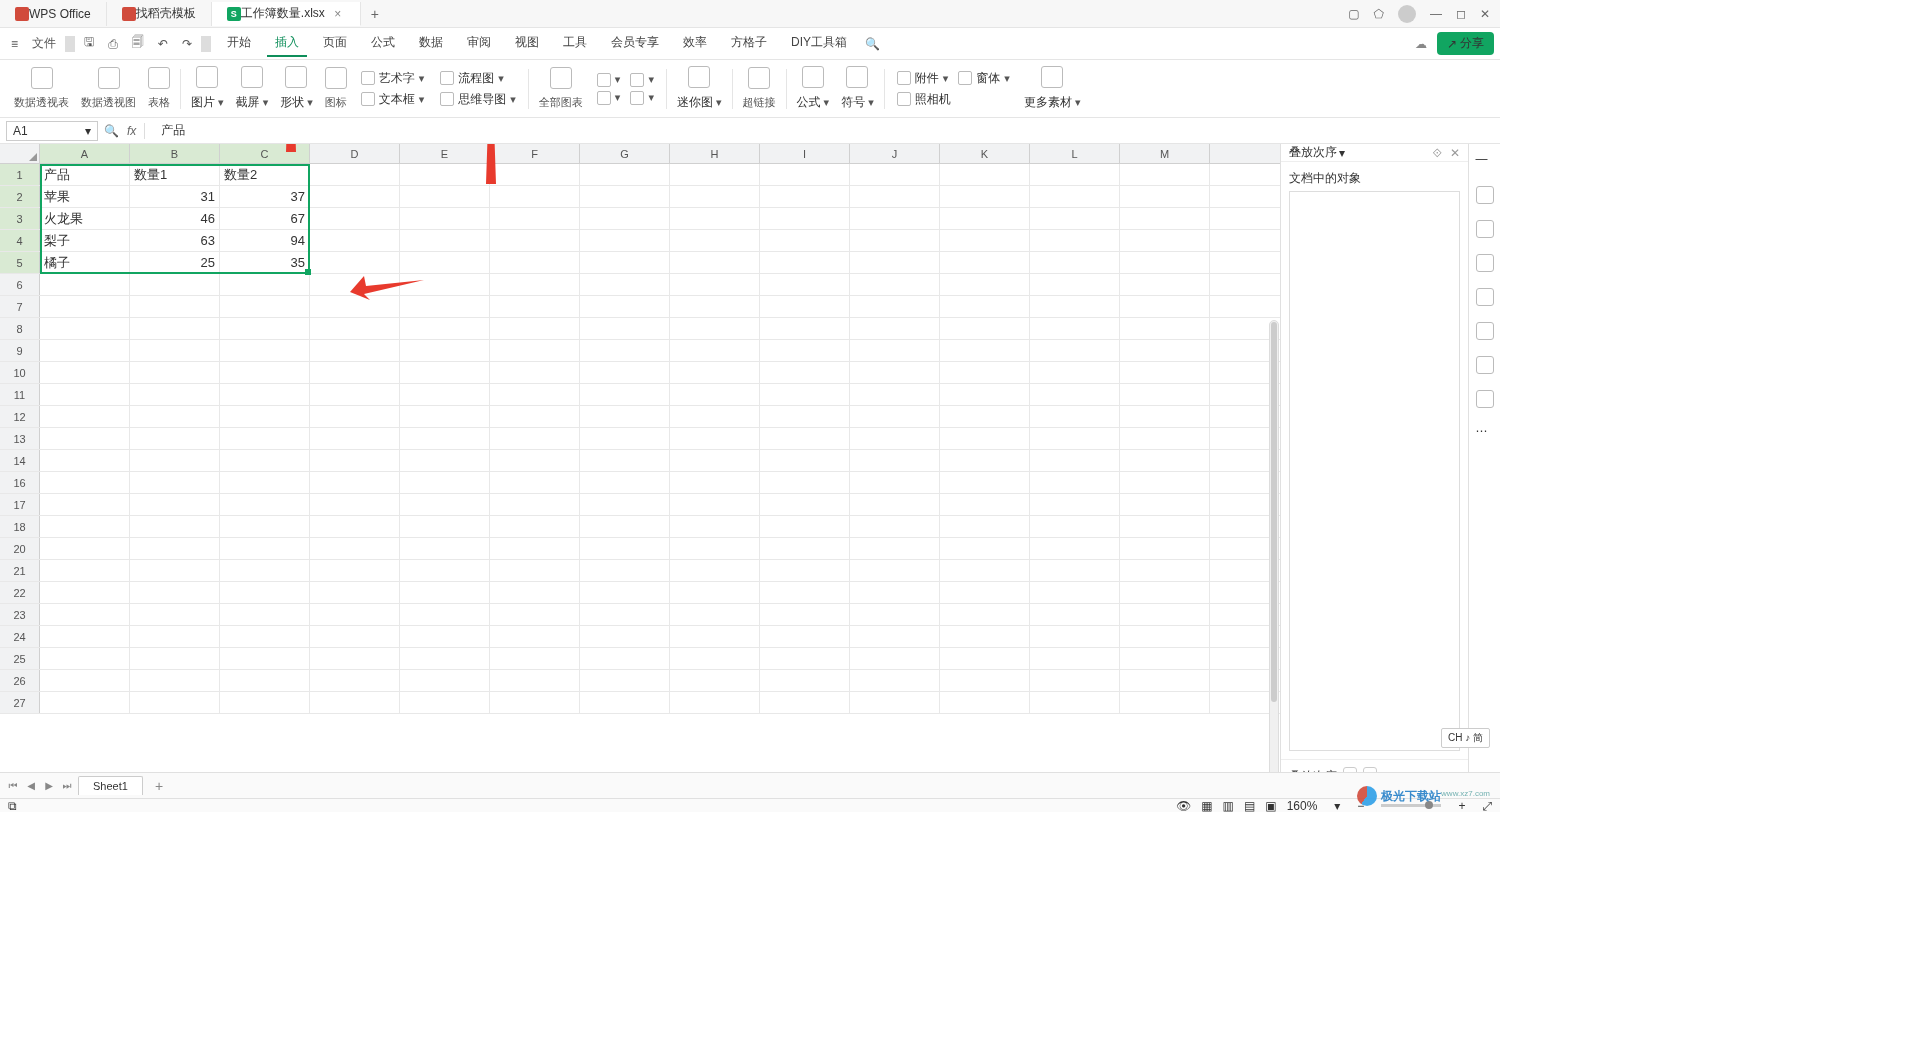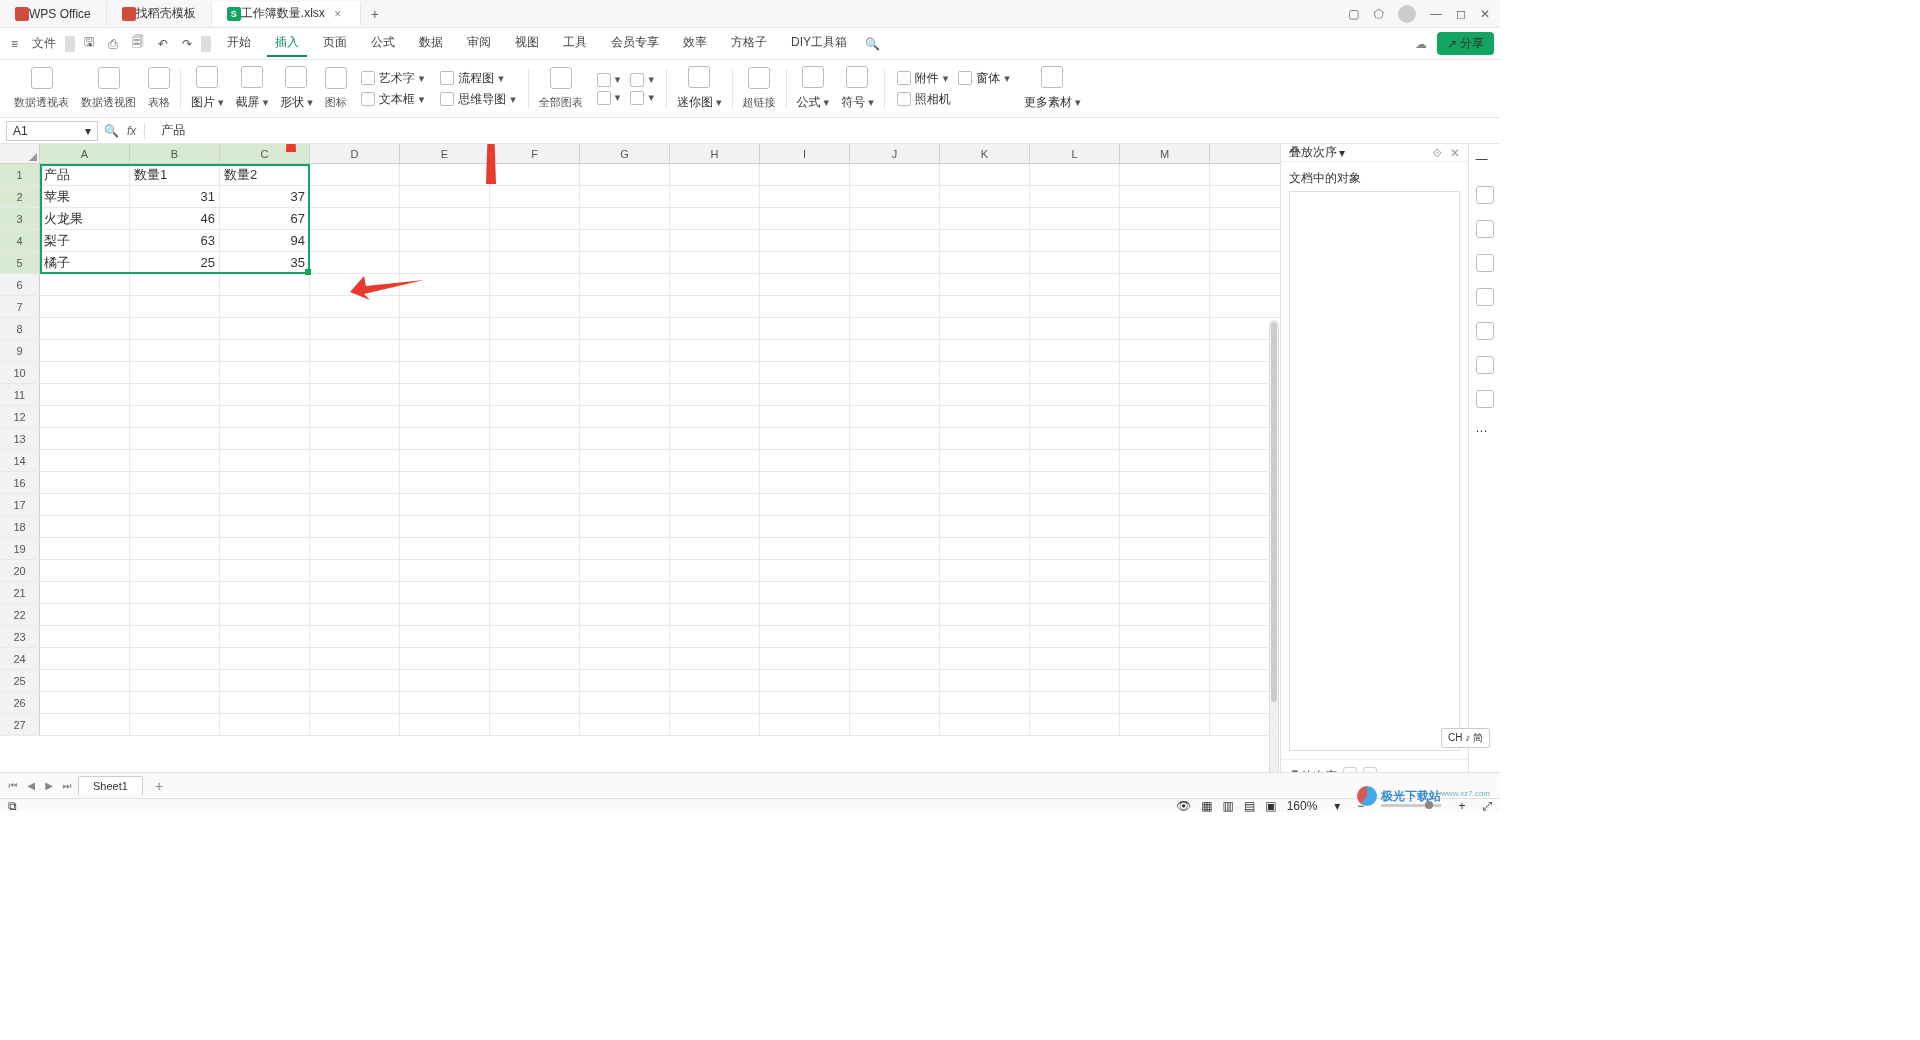--- a/index.html
+++ b/index.html
@@ -535,36 +535,20 @@
           <div class="cell"></div>
           <div class="cell"></div>
           <div class="cell"></div>
           <div class="cell"></div>
           <div class="cell"></div>
           <div class="cell"></div>
           <div class="cell"></div>
           <div class="cell"></div>
         </div>
         <div class="row">
-          <div class="rh">19</div>
-          <div class="cell"></div>
-          <div class="cell r"></div>
-          <div class="cell r"></div>
-          <div class="cell"></div>
-          <div class="cell"></div>
-          <div class="cell"></div>
-          <div class="cell"></div>
-          <div class="cell"></div>
-          <div class="cell"></div>
-          <div class="cell"></div>
-          <div class="cell"></div>
-          <div class="cell"></div>
-          <div class="cell"></div>
-        </div>
-        <div class="row">
           <div class="rh">20</div>
           <div class="cell"></div>
           <div class="cell r"></div>
           <div class="cell r"></div>
           <div class="cell"></div>
           <div class="cell"></div>
           <div class="cell"></div>
           <div class="cell"></div>
           <div class="cell"></div>
           <div class="cell"></div>

